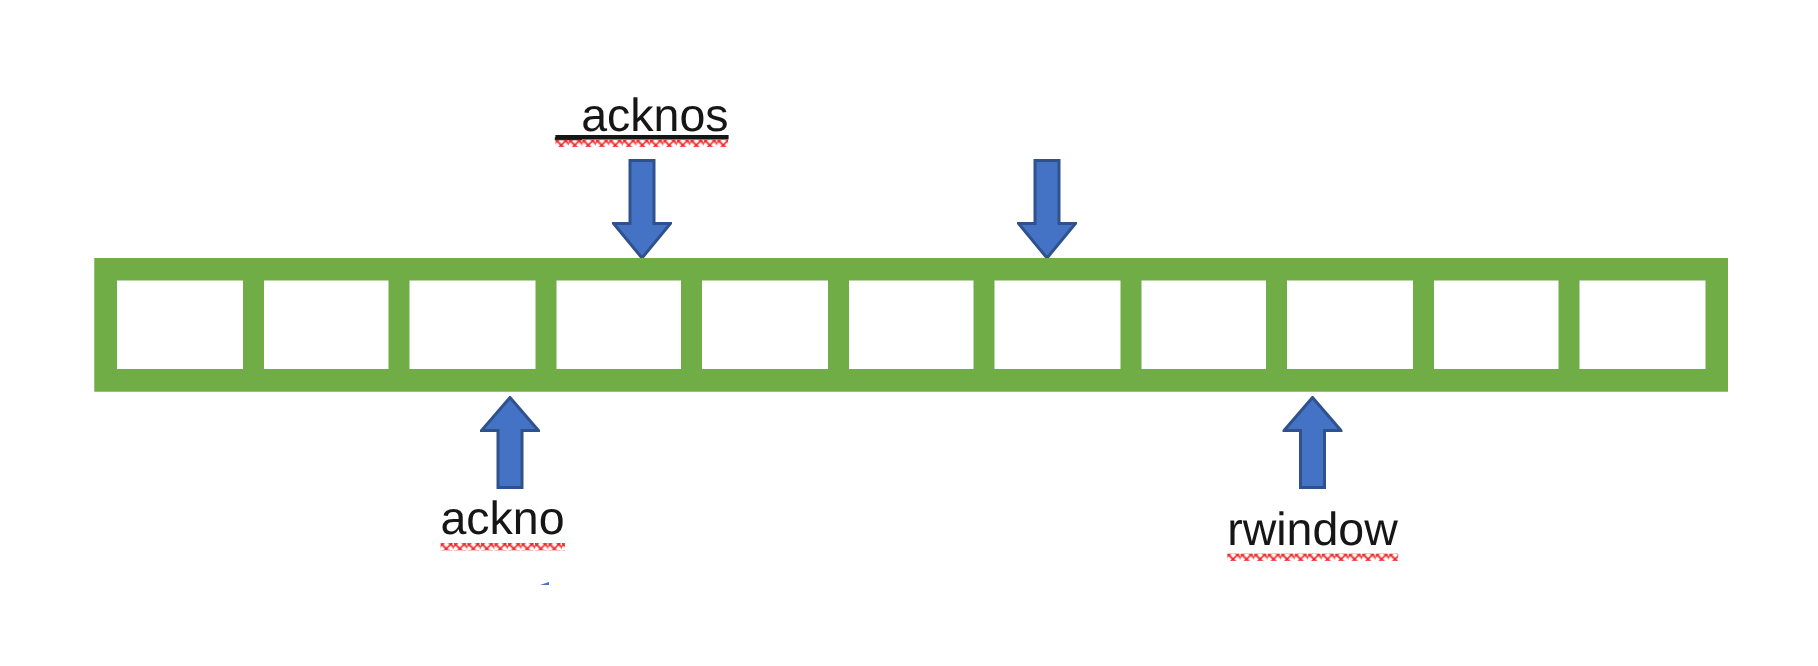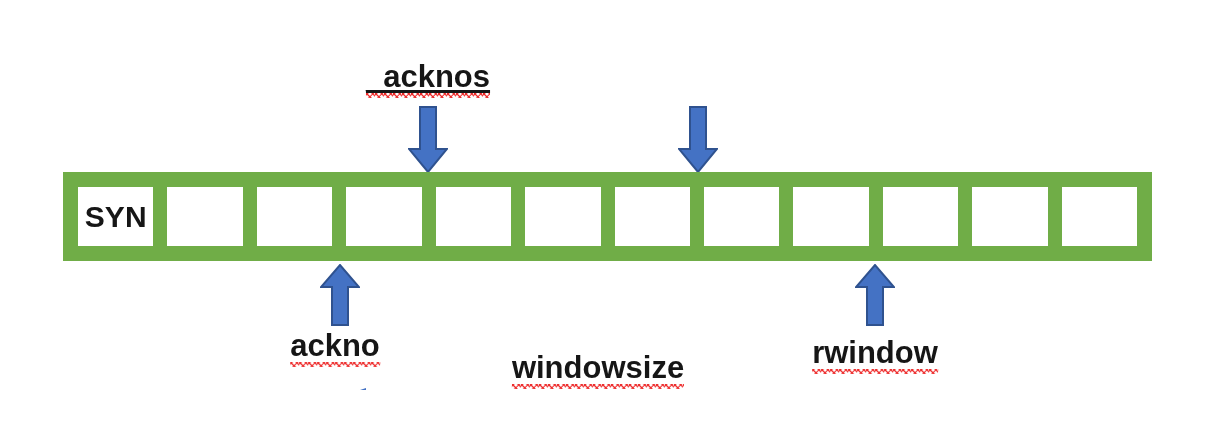--- a/index.html
+++ b/index.html
@@ -15,21 +15,20 @@
   * { margin: 0; padding: 0; box-sizing: border-box; }
   html, body { background: var(--background); }
   body { font-family: "Liberation Sans", "DejaVu Sans", sans-serif; color: var(--text); }
 
   .stage {
     position: relative;
     width: 1212px;
     height: 390px;
     background: var(--background);
     overflow: hidden;
-    font-weight: bold;
   }
 
   
   .lbl {
     position: absolute;
     transform: translateX(-50%);
     font-size: 31px;
     line-height: 1.1;
     white-space: nowrap;
     color: var(--text);
@@ -111,21 +110,20 @@
   </div>
 
   <svg class="block-arrow" id="arrow-down-acknos" width="40" height="67" viewBox="0 0 40 67">
     <path d="M12 1 H28 V43 H39 L20 66 L1 43 H12 Z"></path>
   </svg>
   <svg class="block-arrow" id="arrow-down-nextseqno" width="40" height="67" viewBox="0 0 40 67">
     <path d="M12 1 H28 V43 H39 L20 66 L1 43 H12 Z"></path>
   </svg>
 
   <div class="row">
-      <div class="cell">SYN</div>
       <div class="cell"></div>
       <div class="cell"></div>
       <div class="cell"></div>
       <div class="cell"></div>
       <div class="cell"></div>
       <div class="cell"></div>
       <div class="cell"></div>
       <div class="cell"></div>
       <div class="cell"></div>
       <div class="cell"></div>
@@ -138,23 +136,20 @@
   <svg class="block-arrow" id="arrow-up-rwindow" width="40" height="62" viewBox="0 0 40 62">
     <path d="M12 61 V23 H1 L20 1 L39 23 H28 V61 Z"></path>
   </svg>
 
   <div class="lbl" id="lbl-ackno">
     <span class="squig">ackno</span>
   </div>
   <div class="lbl" id="lbl-rwindow">
     <span class="squig">rwindow</span>
   </div>
-  <div class="lbl" id="lbl-windowsize">
-    <span class="squig">windowsize</span>
-  </div>
 
   <svg id="connector" width="532" height="22" viewBox="0 0 532 22">
     <defs>
       <linearGradient id="connGrad" x1="0" y1="0" x2="1" y2="0">
         <stop offset="0" class="stop-end"></stop>
         <stop offset="0.5" class="stop-mid"></stop>
         <stop offset="1" class="stop-end"></stop>
       </linearGradient>
     </defs>
     <line class="conn-line" x1="20" y1="8" x2="512" y2="14"></line>

